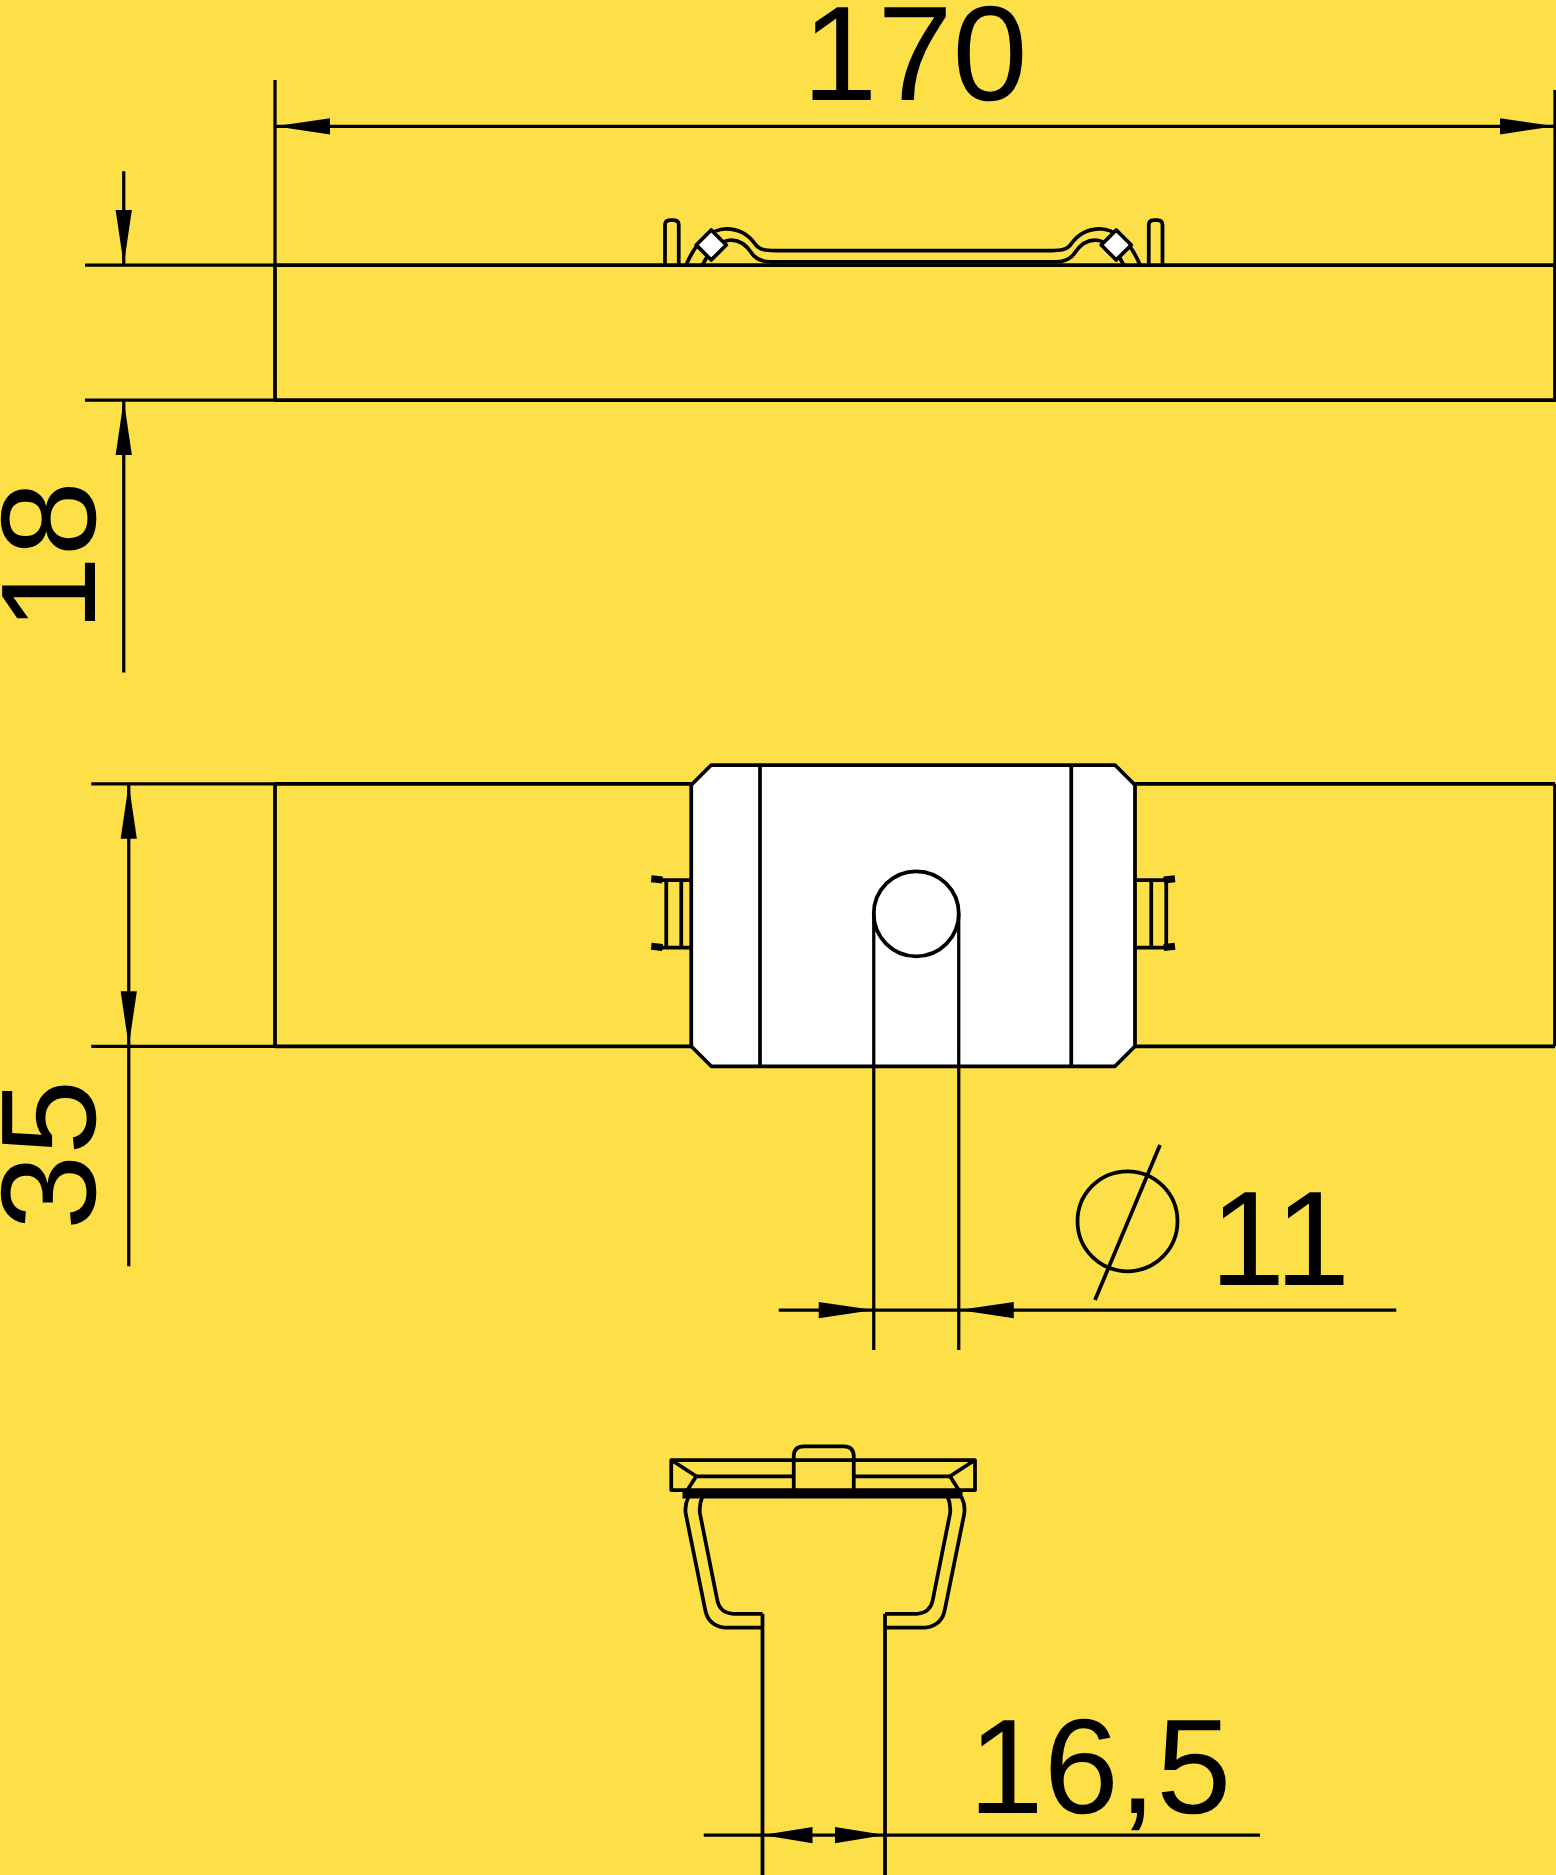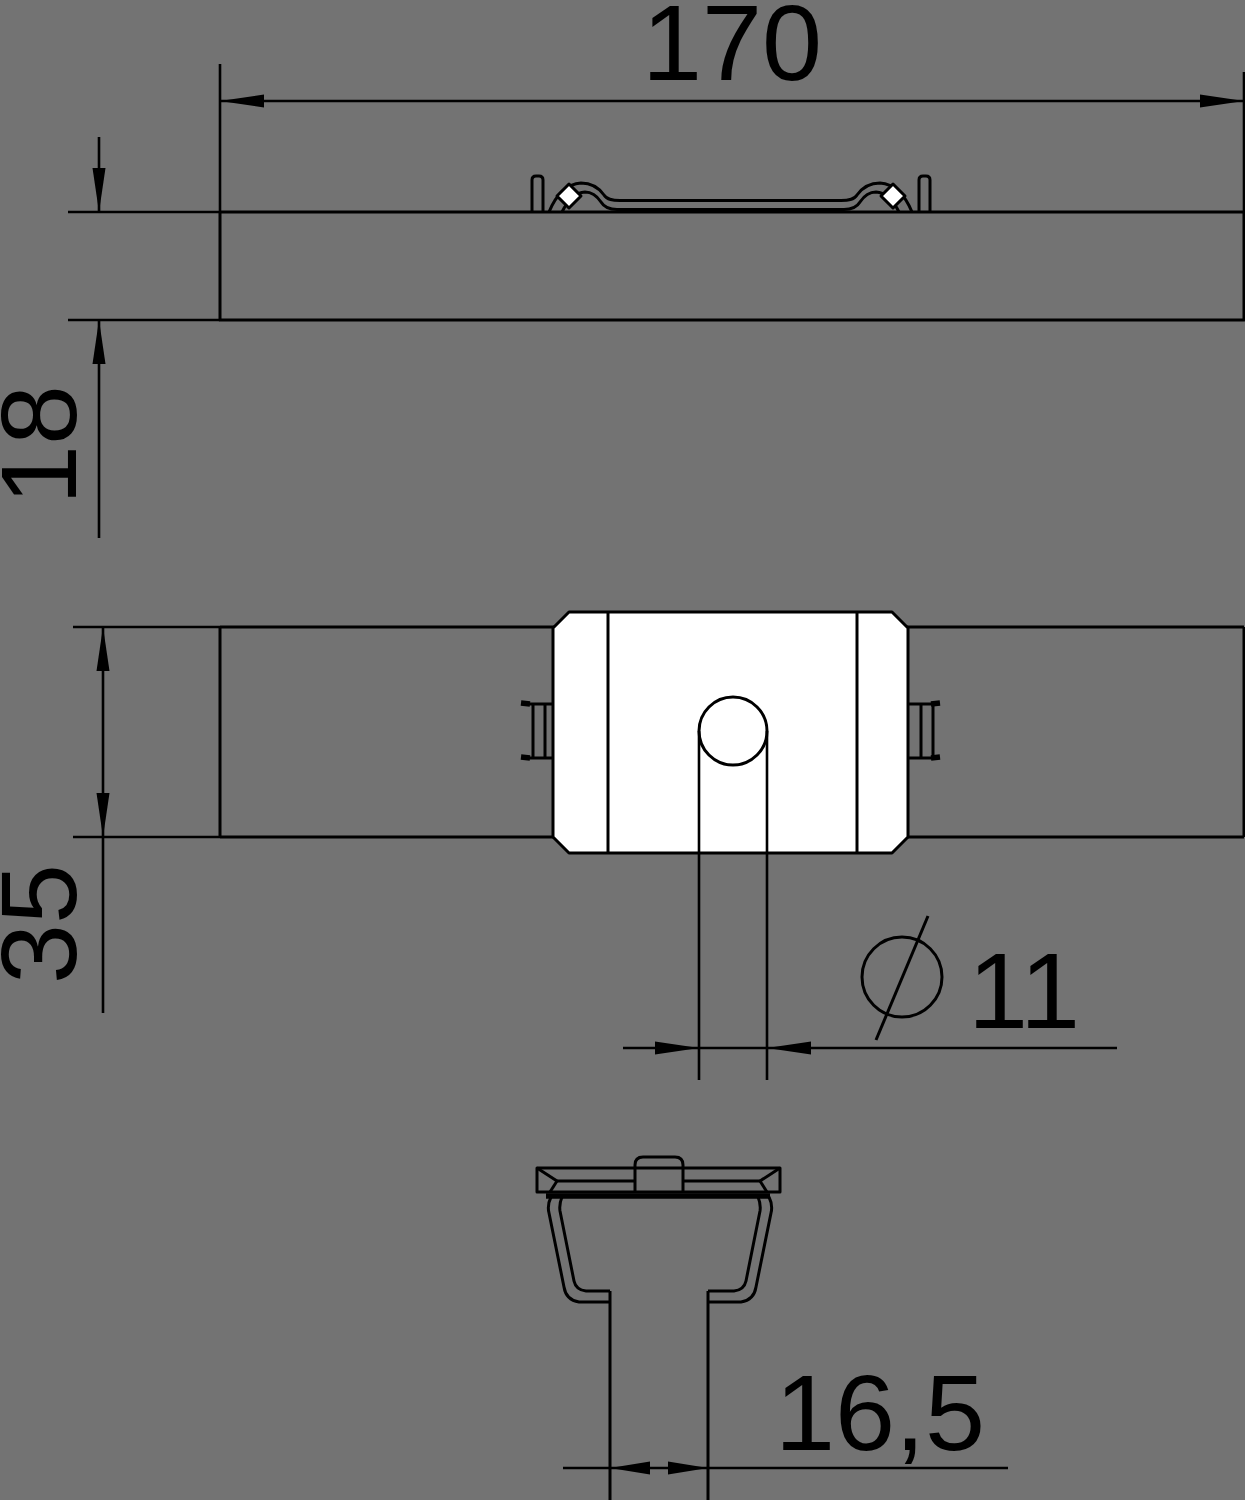--- a/index.html
+++ b/index.html
@@ -7,21 +7,21 @@
     padding: 0;
     background: #ffffff;
     width: 1245px;
     height: 1500px;
     overflow: hidden;
   }
   .canvas {
     position: relative;
     width: 1245px;
     height: 1500px;
-    background: #737373;
+    background: #fde047;
   }
   svg {
     display: block;
   }
   .geo {
     fill: none;
     stroke: #000000;
     stroke-width: 3;
     stroke-linejoin: round;
   }

